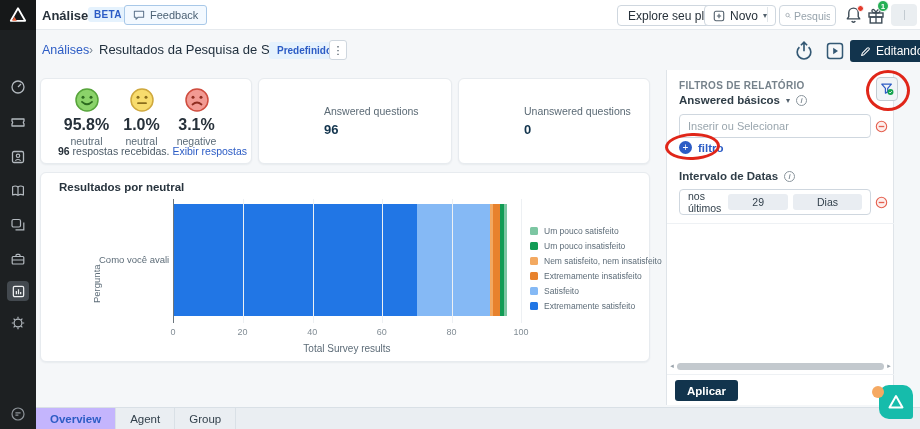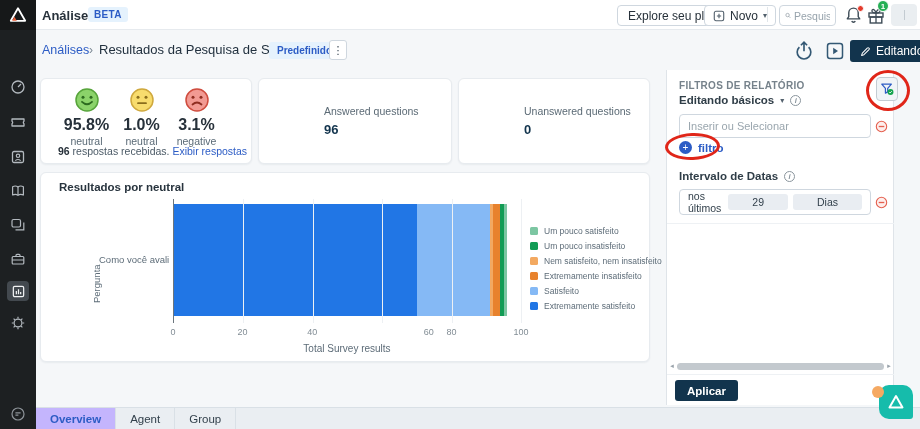--- a/index.html
+++ b/index.html
@@ -119,20 +119,26 @@
 
   <div class="header">
     <div class="logo-box">
       <svg width="20" height="20" viewBox="0 0 20 20">
         <path d="M10 3.2 L17.2 15.8 H2.8 Z" fill="none" stroke="#fff" stroke-width="1.8" stroke-linejoin="round"></path>
         <path d="M4.2 15.8 h4.6 l-2.4-4 z" fill="#e85a33"></path>
       </svg>
     </div>
     <div class="app-title">Análises</div>
     <div class="beta-badge">BETA</div>
+    <div class="feedback-btn">
+      <svg width="12" height="11" viewBox="0 0 14 13">
+        <path d="M1.5 1.5 h11 v7 h-6.5 l-2.5 2.5 v-2.5 h-2 z" fill="none" stroke="#5b728a" stroke-width="1.2" stroke-linejoin="round"></path>
+      </svg>
+      <span>Feedback</span>
+    </div>
 
     <div class="hbtn explore">
       <span>Explore seu plano</span>
     </div>
     <div class="hbtn novo">
       <svg width="12" height="12" viewBox="0 0 14 14">
         <rect x="1.5" y="1.5" width="11" height="11" rx="2" fill="none" stroke="#53616d" stroke-width="1.3"></rect>
         <path d="M7 4.5 v5 M4.5 7 h5" stroke="#53616d" stroke-width="1.3"></path>
       </svg>
       <span>Novo</span>
@@ -296,21 +302,21 @@
     <div class="gridline" style="left: 20%;"></div>
         <div class="gridline" style="left: 40%;"></div>
         <div class="gridline" style="left: 60%;"></div>
         <div class="gridline" style="left: 80%;"></div>
         <div class="gridline" style="left: 100%;"></div>
       </div>
     <div class="chart-xticks">
         <div class="xtick" style="left: 0%;">0</div>
         <div class="xtick" style="left: 20%;">20</div>
         <div class="xtick" style="left: 40%;">40</div>
-        <div class="xtick" style="left: 60%; margin-left: 47px;">60</div>
+        <div class="xtick" style="left: 60%;">60</div>
         <div class="xtick" style="left: 80%;">80</div>
         <div class="xtick" style="left: 100%;">100</div>
       </div>
     <div class="chart-xlabel">Total Survey results</div>
     <div class="chart-legend">
         <div class="lg-row">
           <span class="lg-swatch" style="background: rgb(124, 198, 162);"></span>
           <span class="lg-label">Um pouco satisfeito</span>
         </div>
         <div class="lg-row">
@@ -333,21 +339,21 @@
           <span class="lg-swatch" style="background: rgb(33, 118, 229);"></span>
           <span class="lg-label">Extremamente satisfeito</span>
         </div>
       </div>
   </div>
 
   <div class="panel">
     <div class="panel-title">FILTROS DE RELATÓRIO</div>
 
     <div class="panel-sec" style="top:24px;">
-      <span>Editando básicos</span>
+      <span>Answered básicos</span>
       <span class="caret">▾</span>
       <span class="info-ic">i</span>
     </div>
     <input class="flt-input" type="text" placeholder="Inserir ou Selecionar" style="">
     <svg class="minus-ic" style="top:50px;" viewBox="0 0 14 14">
       <circle cx="7" cy="7" r="5.6" fill="#fdeeec" stroke="#e5604f" stroke-width="1.2"></circle>
       <path d="M4 7 h6" stroke="#e5604f" stroke-width="1.4"></path>
     </svg>
     <div class="add-filter">
       <span class="plus">+</span>

